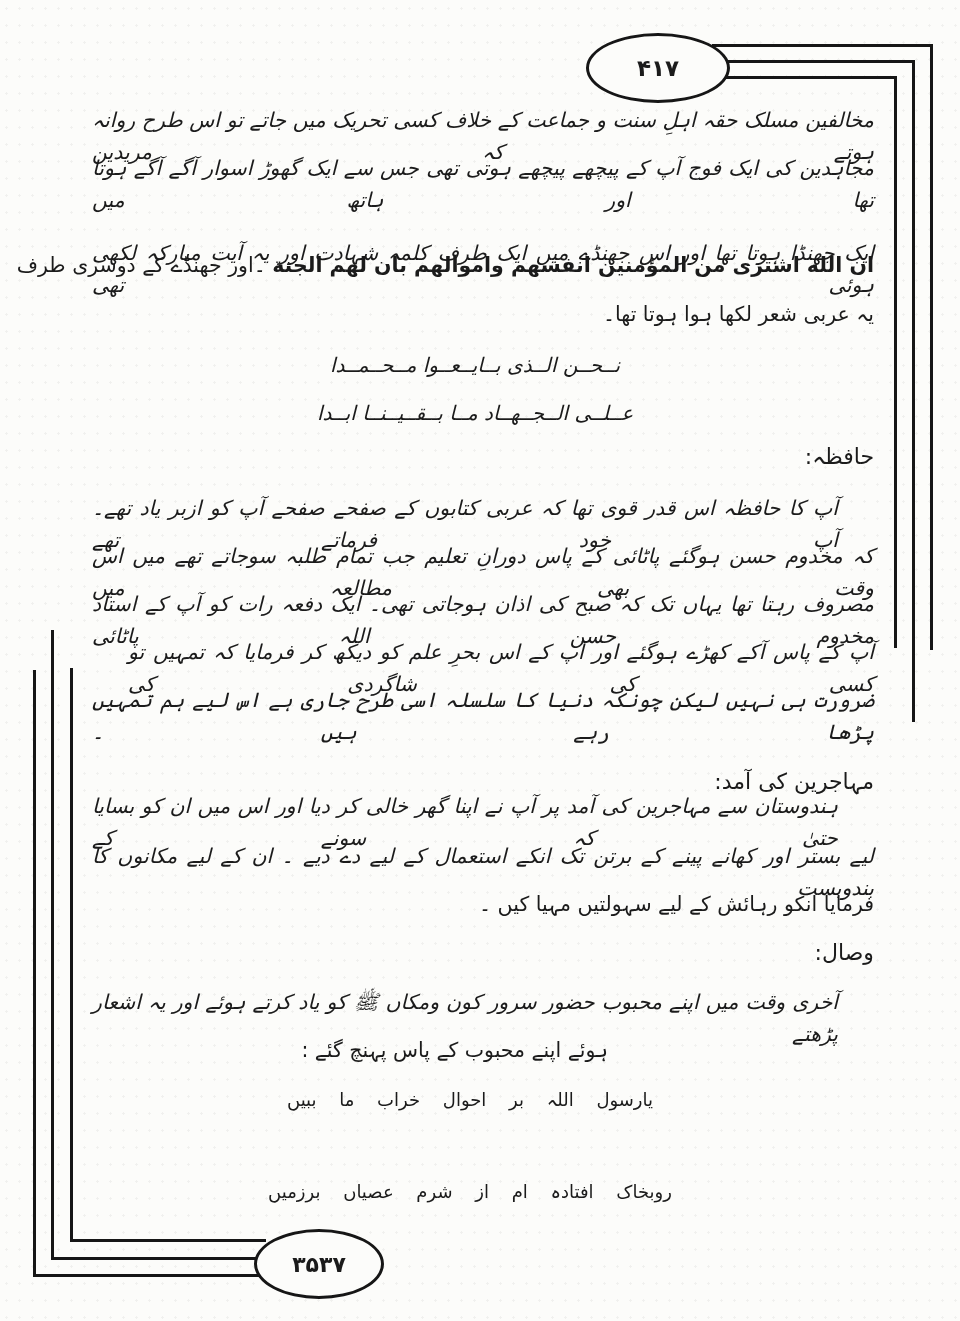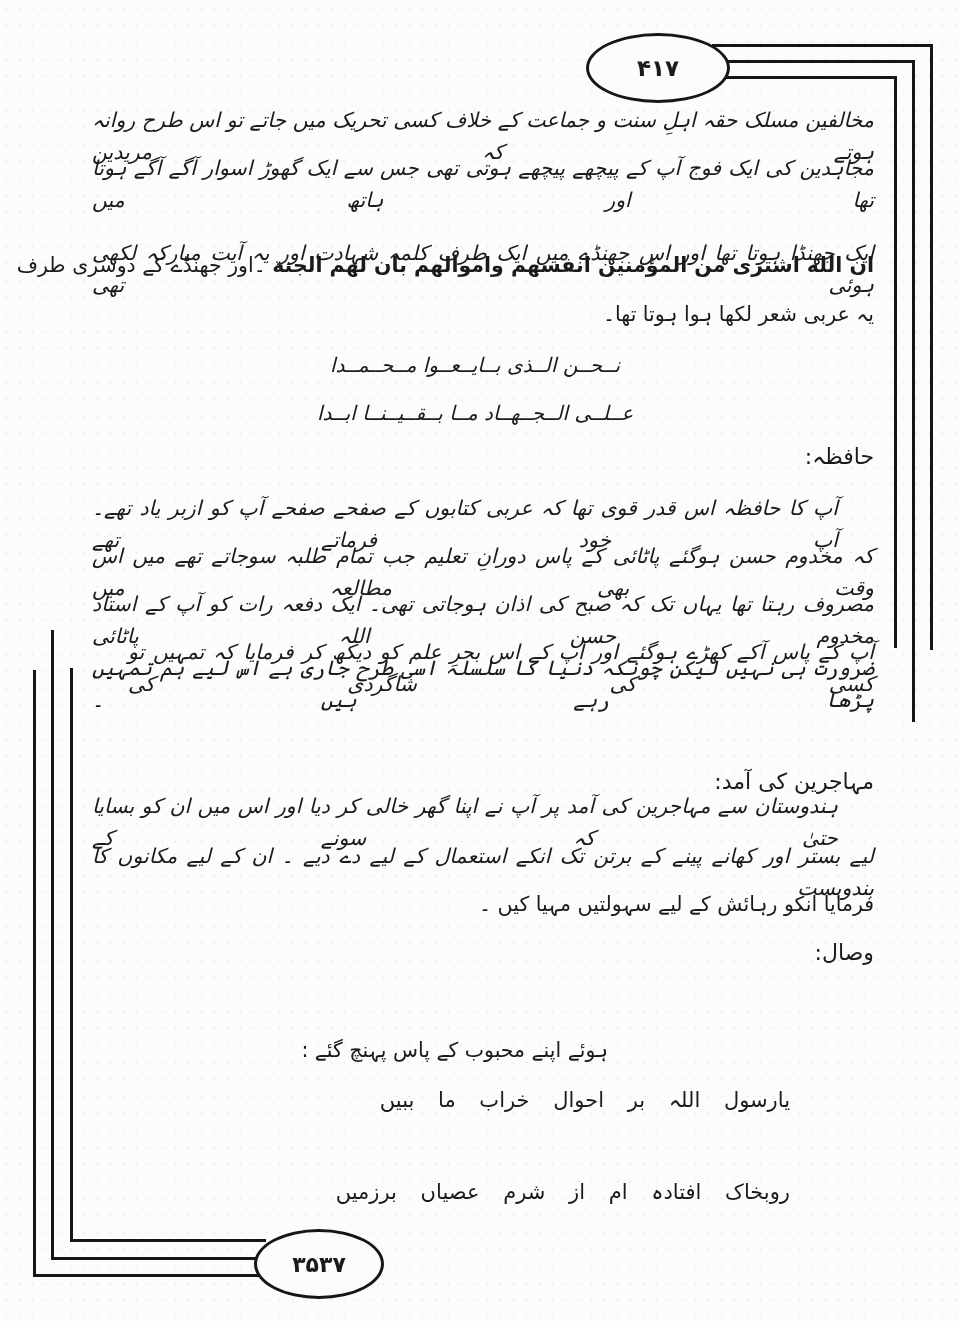--- a/index.html
+++ b/index.html
@@ -44,22 +44,22 @@
   .indent{padding-right:36px;}
   .heading{font-size:22px;}
   .arabic-bold{font-weight:bold;}
   .verse{
     position:absolute;left:120px;right:130px;
     direction:rtl;text-align:center;
     font-size:20px;line-height:30px;letter-spacing:1px;font-style:italic;
   }
   .couplet{
     position:absolute;left:150px;right:170px;
-    direction:rtl;text-align:right;
-    font-size:21px;line-height:30px;
+    direction:rtl;text-align:center;
+    font-size:18px;line-height:30px;
     word-spacing:17px;
   }
 </style>
 </head>
 <body>
 
 <div class="page">
 
   <div class="bline h" style="left:712px;top:44px;width:221px;"></div>
   <div class="bline h" style="left:704px;top:60px;width:211px;"></div>
@@ -93,26 +93,27 @@
   <div class="line" style="top:298px;">یہ عربی شعر لکھا ہوا ہوتا تھا۔</div>
 
   <div class="verse" style="top:350px;">نــحــن الــذى بــايــعــوا مــحــمــدا</div>
   <div class="verse" style="top:398px;">عــلــى الــجــهــاد مــا بــقــيــنــا ابــدا</div>
 
   <div class="line heading" style="top:441px;">حافظہ:</div>
   <div class="line just indent" style="top:492px;">آپ کا حافظہ اس قدر قوی تھا کہ عربی کتابوں کے صفحے صفحے آپ کو ازبر یاد تھے۔ آپ خود فرماتے تھے</div>
   <div class="line just" style="top:540px;">کہ مخدوم حسن ہوگئے پاٹائی کے پاس دورانِ تعلیم جب تمام طلبہ سوجاتے تھے میں اس وقت بھی مطالعہ میں</div>
   <div class="line just" style="top:588px;">مصروف رہتا تھا یہاں تک کہ صبح کی اذان ہوجاتی تھی۔ ایک دفعہ رات کو آپ کے استاد مخدوم حسن اللہ پاٹائی</div>
   <div class="line just" style="top:636px;margin-left:36px;">آپ کے پاس آکے کھڑے ہوگئے اور آپ کے اس بحرِ علم کو دیکھ کر فرمایا کہ تمہیں تو کسی کی شاگردی کی</div>
-  <div class="line just" style="top:652px;">ضرورت ہی نہیں لیکن چونکہ دنیا کا سلسلہ اسی طرح جاری ہے اس لیے ہم تمہیں پڑھا رہے ہیں ۔</div>
+  <div class="line just" style="top:684px;">ضرورت ہی نہیں لیکن چونکہ دنیا کا سلسلہ اسی طرح جاری ہے اس لیے ہم تمہیں پڑھا رہے ہیں ۔</div>
 
   <div class="line heading" style="top:766px;">مہاجرین کی آمد:</div>
   <div class="line just indent" style="top:790px;">ہندوستان سے مہاجرین کی آمد پر آپ نے اپنا گھر خالی کر دیا اور اس میں ان کو بسایا حتیٰ کہ سونے کے</div>
   <div class="line just" style="top:840px;">لیے بستر اور کھانے پینے کے برتن تک انکے استعمال کے لیے دے دیے ۔ ان کے لیے مکانوں کا بندوبست</div>
   <div class="line" style="top:888px;">فرمایا انکو رہائش کے لیے سہولتیں مہیا کیں ۔</div>
 
   <div class="line heading" style="top:937px;">وصال:</div>
+  <div class="line just indent" style="top:986px;">آخری وقت میں اپنے محبوب حضور سرور کون ومکاں ﷺ کو یاد کرتے ہوئے اور یہ اشعار پڑھتے</div>
   <div class="line" style="top:1034px;right:352px;">ہوئے اپنے محبوب کے پاس پہنچ گئے :</div>
 
   <div class="couplet" style="top:1085px;">یارسول اللہ بر احوال خراب ما ببیں</div>
   <div class="couplet" style="top:1177px;">روبخاک افتادہ ام از شرم عصیاں برزمیں</div>
 
 </div>
 
 </body></html>

